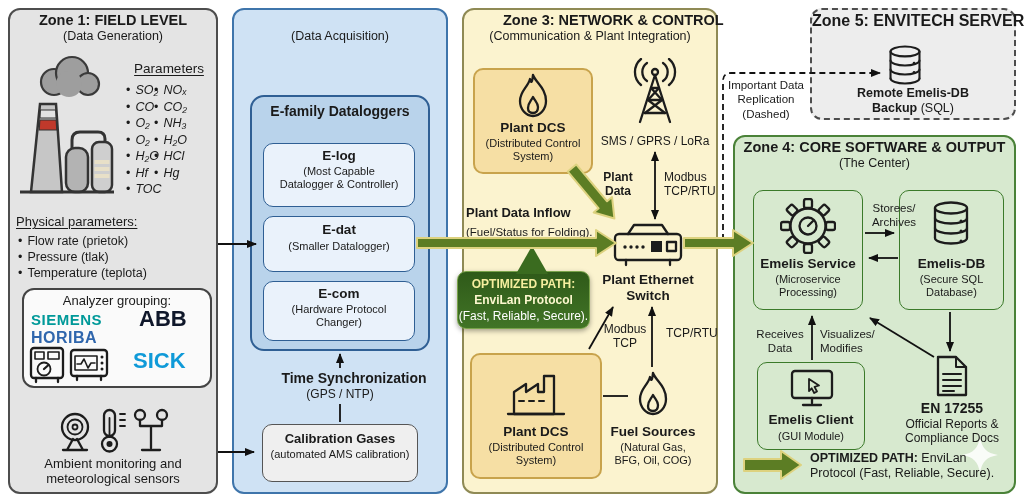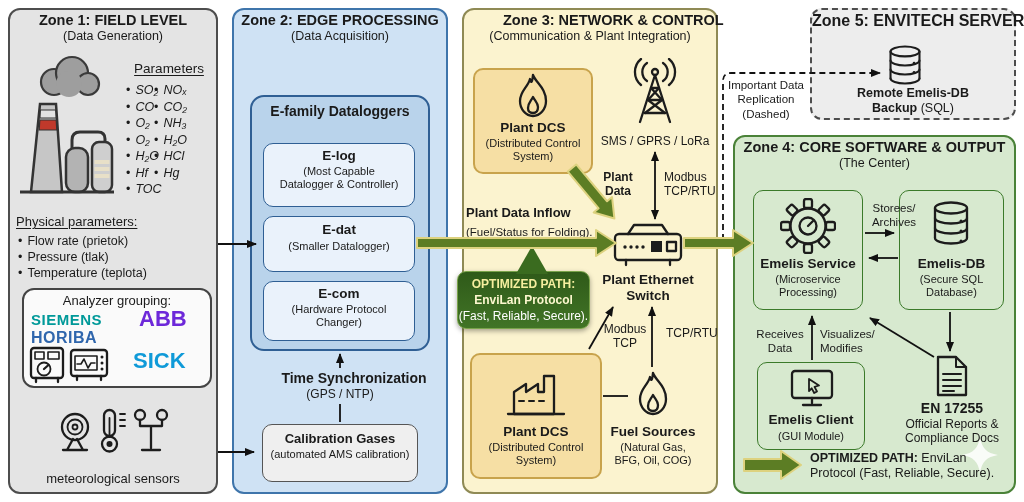--- a/index.html
+++ b/index.html
@@ -88,21 +88,21 @@
   <ul class="plist phys t" style="left:18px; top:233px;">
     <li>Flow rate (prietok)</li>
     <li>Pressure (tlak)</li>
     <li>Temperature (teplota)</li>
   </ul>
 
   <div class="node" style="left:22px; top:288px; width:190px; height:100px; background:#fafafa; border:2px solid #444; border-radius:12px;"></div>
   <div class="t c" style="left:22px; top:293px; width:190px; font-size:13px;">Analyzer grouping:</div>
   <div class="t" style="left:31px; top:311px; color:#009999; font-weight:800; font-size:15px; letter-spacing:.5px;">SIEMENS</div>
   <div class="t" style="left:31px; top:329px; color:#2f66ad; font-weight:800; font-size:16px; letter-spacing:.5px;">HORIBA</div>
-  <div class="t" style="left:139px; top:306px; color:#6d28d9; font-weight:900; font-size:22px;">ABB</div>
+  <div class="t" style="left:139px; top:306px; color:#0f172a; font-weight:900; font-size:22px;">ABB</div>
   <div class="t" style="left:133px; top:348px; color:#0f9ad8; font-weight:800; font-size:22px;">SICK</div>
   <div class="t" style="left:29px; top:346px;">
     <svg class="icon" width="86" height="40" viewBox="0 0 86 40">
       <g class="k-stroke" stroke-width="2.2">
         <rect x="2" y="2" width="32" height="30" rx="3"></rect>
         <rect x="6" y="6" width="9" height="7" stroke-width="1.6"></rect>
         <rect x="19" y="6" width="11" height="7" stroke-width="1.6"></rect>
         <circle cx="15" cy="23" r="6.5" stroke-width="1.8"></circle>
         <line x1="15" y1="23" x2="19.5" y2="19"></line>
         <line x1="7" y1="32" x2="7" y2="36"></line>
@@ -133,25 +133,24 @@
         <line x1="62" y1="14" x2="67" y2="14" stroke-width="1.8"></line>
         <line x1="62" y1="20" x2="67" y2="20" stroke-width="1.8"></line>
         <circle cx="82" cy="9" r="5"></circle>
         <circle cx="104" cy="9" r="5"></circle>
         <path d="M82,14 V20 H93 M104,14 V20 H93 M93,20 V42 M84,44 H102"></path>
       </g>
       <circle cx="51.5" cy="38" r="3" fill="#1c1c1c"></circle>
     </svg>
   </div>
   <div class="t c" style="left:8px; top:456px; width:210px; font-size:13px;">
-    <br>
+    <span>Ambient monitoring and</span><br>
     <span>meteorological sensors</span>
   </div>
 
-  <div class="t c zt" style="left:232px; top:12px; width:216px;">Zone 2: EDGE PROCESSING</div>
   <div class="t c zs" style="left:232px; top:29px; width:216px;">(Data Acquisition)</div>
 
   <div class="node" style="left:250px; top:95px; width:180px; height:256px; background:#b9d3eb; border:2px solid #2f5f94; border-radius:14px;"></div>
   <div class="t c" style="left:250px; top:103px; width:180px; font-size:14px; font-weight:bold;">
     <span>E-family Dataloggers</span><br>
   </div>
 
   <div class="node" style="left:263px; top:143px; width:152px; height:64px; background:#eaf2fb; border:1.8px solid #2f5f94;"></div>
   <div class="t c nm" style="left:263px; top:148px; width:152px;">E-log</div>
   <div class="t c xs" style="left:263px; top:165px; width:152px;">

